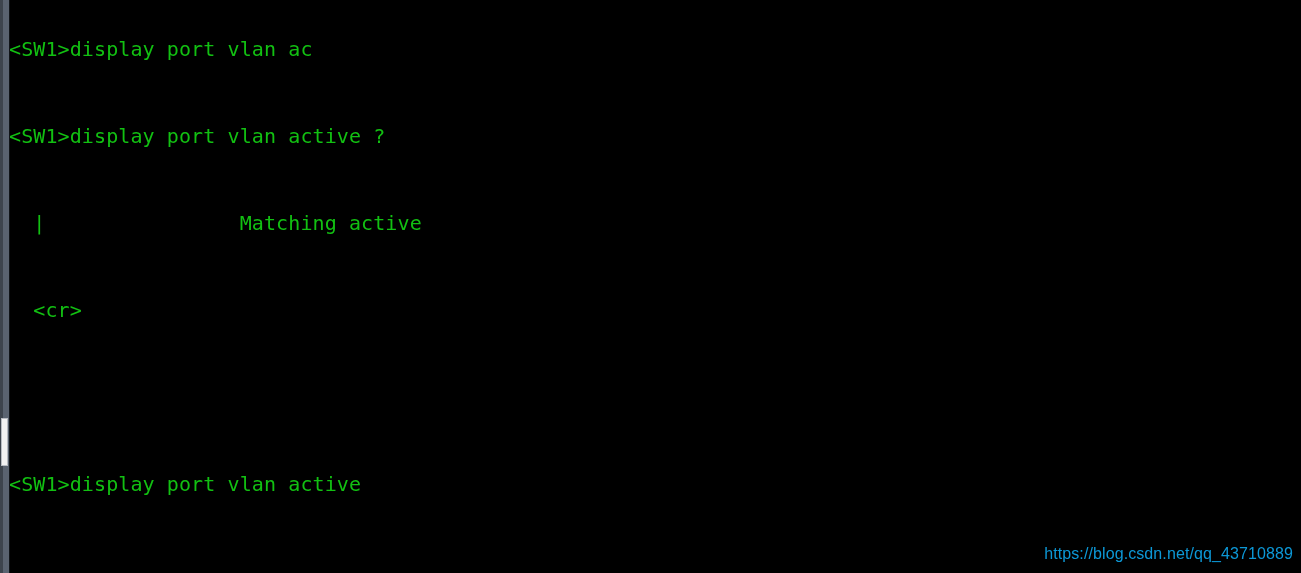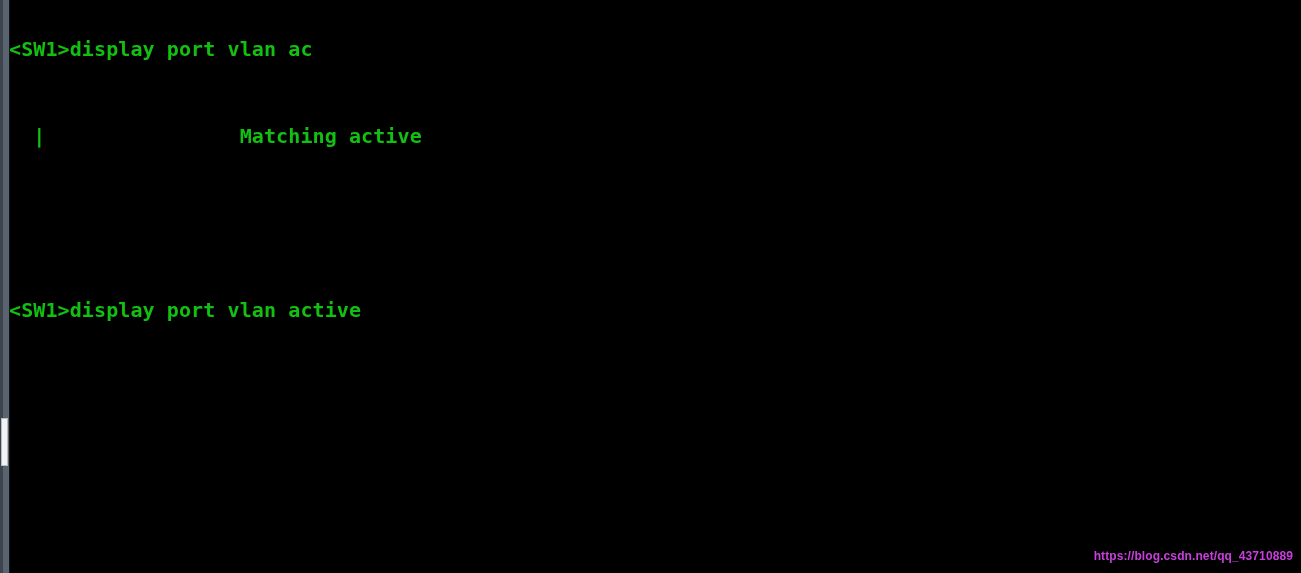--- a/index.html
+++ b/index.html
@@ -14,21 +14,20 @@
     overflow: hidden;
     font-family: "DejaVu Sans Mono", "Liberation Mono", monospace;
   }
 
   #terminal {
     position: relative;
     width: 1301px;
     height: 573px;
     background: #000000;
     overflow: hidden;
-    font-weight: bold;
   }
 
   
   #scrollbar {
     position: absolute;
     left: 0;
     top: 0;
     width: 9px;
     height: 573px;
     background: #5a6370;
@@ -75,42 +74,44 @@
     overflow: hidden;
   }
   
   #console { margin-top: -23px; }
 
   
   #watermark {
     position: absolute;
     right: 8px;
     bottom: 10px;
-    color: #d946ef;
+    color: #0ea5e9;
     font-family: "Liberation Sans", sans-serif;
-    font-size: 12px;
+    font-size: 16px;
     letter-spacing: 0.1px;
     opacity: 0.92;
     z-index: 6;
     white-space: nowrap;
   }
 </style>
 </head>
 <body>
 
 <div id="terminal">
 
   <div id="scrollbar">
     <div class="track-shadow"></div>
     <div id="scrollbar-thumb" style="top: 418px; height: 48px;"></div>
   </div>
 
   <div id="console">
     <div class="line">&lt;SW1&gt;display port vlan ac</div>
+    <div class="line">&lt;SW1&gt;display port vlan active ?</div>
     <div class="line">  |                Matching active</div>
+    <div class="line">  &lt;cr&gt;</div>
     <div class="line"></div>
     <div class="line">&lt;SW1&gt;display port vlan active</div>
     
     
     
     
     
     
     
     

